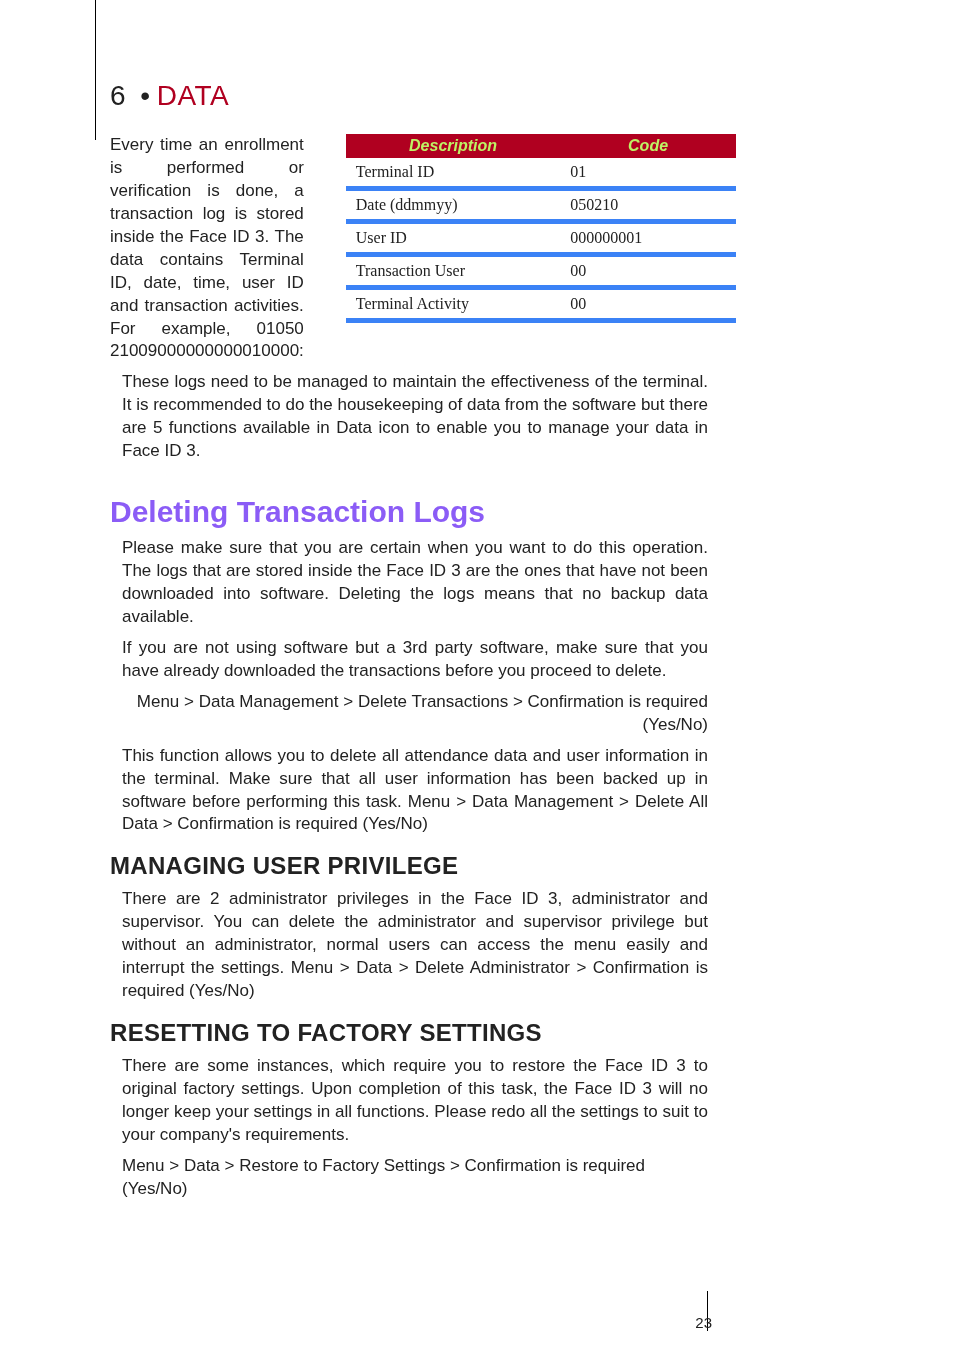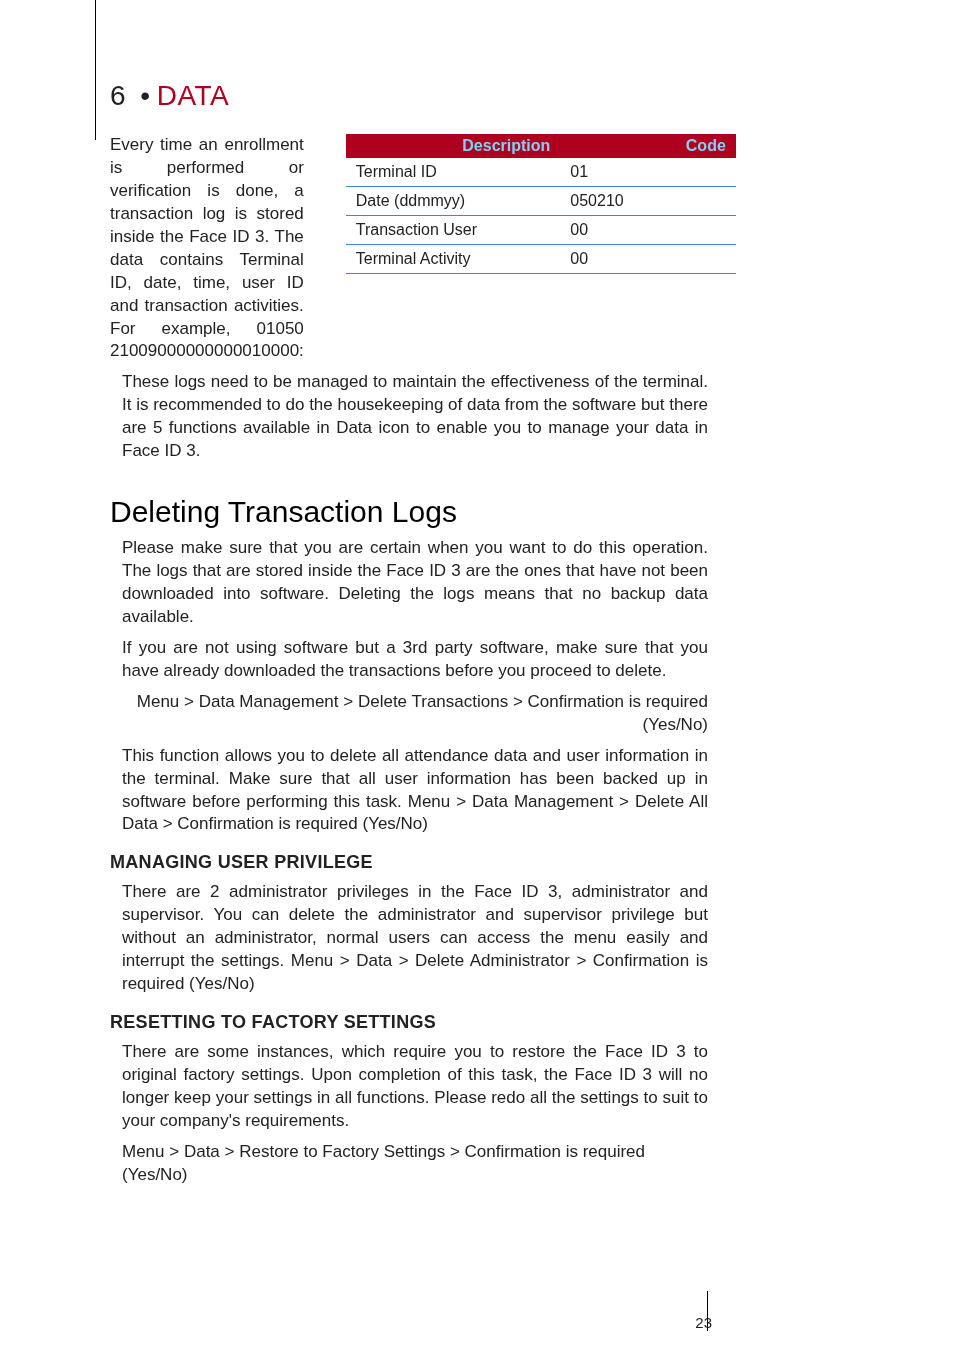--- a/index.html
+++ b/index.html
@@ -47,45 +47,47 @@
     line-height: 1.35;
   }
   .tbl {
     flex: 0 0 390px;
     border-collapse: collapse;
     width: 390px;
     font-size: 16px;
   }
   .tbl th {
     background: #b00020;
-    color: #7dd3fc;
-    text-align: right;
+    color: #bef264;
+    text-align: center;
     font-weight: 600;
     padding: 3px 10px;
     border: none;
+    font-style: italic;
   }
   .tbl td {
     padding: 5px 10px;
-    border-bottom: 1px solid #3b82f6;
+    border-bottom: 5px solid #3b82f6;
+    font-family: Liberation Serif, serif;
   }
   .tbl td:first-child { width: 55%; }
   .para {
     text-align: justify;
     font-size: 17px;
     line-height: 1.35;
     margin: 8px 0 0 12px;
   }
   h2.section {
     font-size: 30px;
-    font-weight: 400;
+    font-weight: 700;
     margin: 32px 0 2px 0;
-    color: #000000;
+    color: #8b5cf6;
   }
   h3.sub {
-    font-size: 18px;
+    font-size: 24px;
     font-weight: 700;
     letter-spacing: 0.3px;
     margin: 16px 0 4px 0;
   }
   .footer-rule {
     position: absolute;
     right: 80px;
     bottom: 32px;
     width: 1px;
     height: 40px;
@@ -121,20 +123,24 @@
       <tbody>
         <tr>
             <td>Terminal ID</td>
             <td>01</td>
           </tr>
         <tr>
             <td>Date (ddmmyy)</td>
             <td>050210</td>
           </tr>
         <tr>
+            <td>User ID</td>
+            <td>000000001</td>
+          </tr>
+        <tr>
             <td>Transaction User</td>
             <td>00</td>
           </tr>
         <tr>
             <td>Terminal Activity</td>
             <td>00</td>
           </tr>
       </tbody>
     </table>
   </div>

